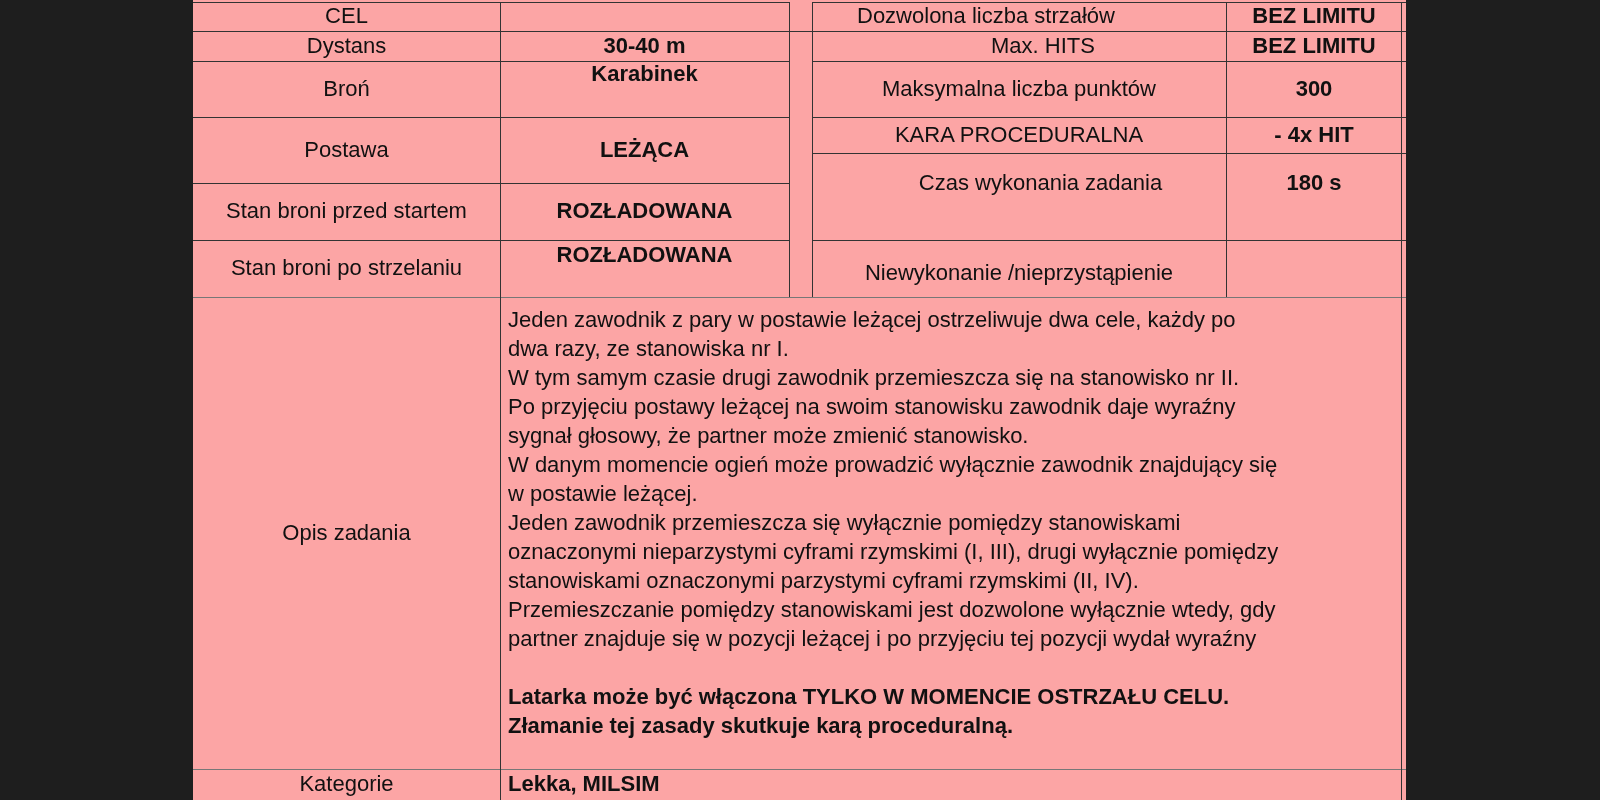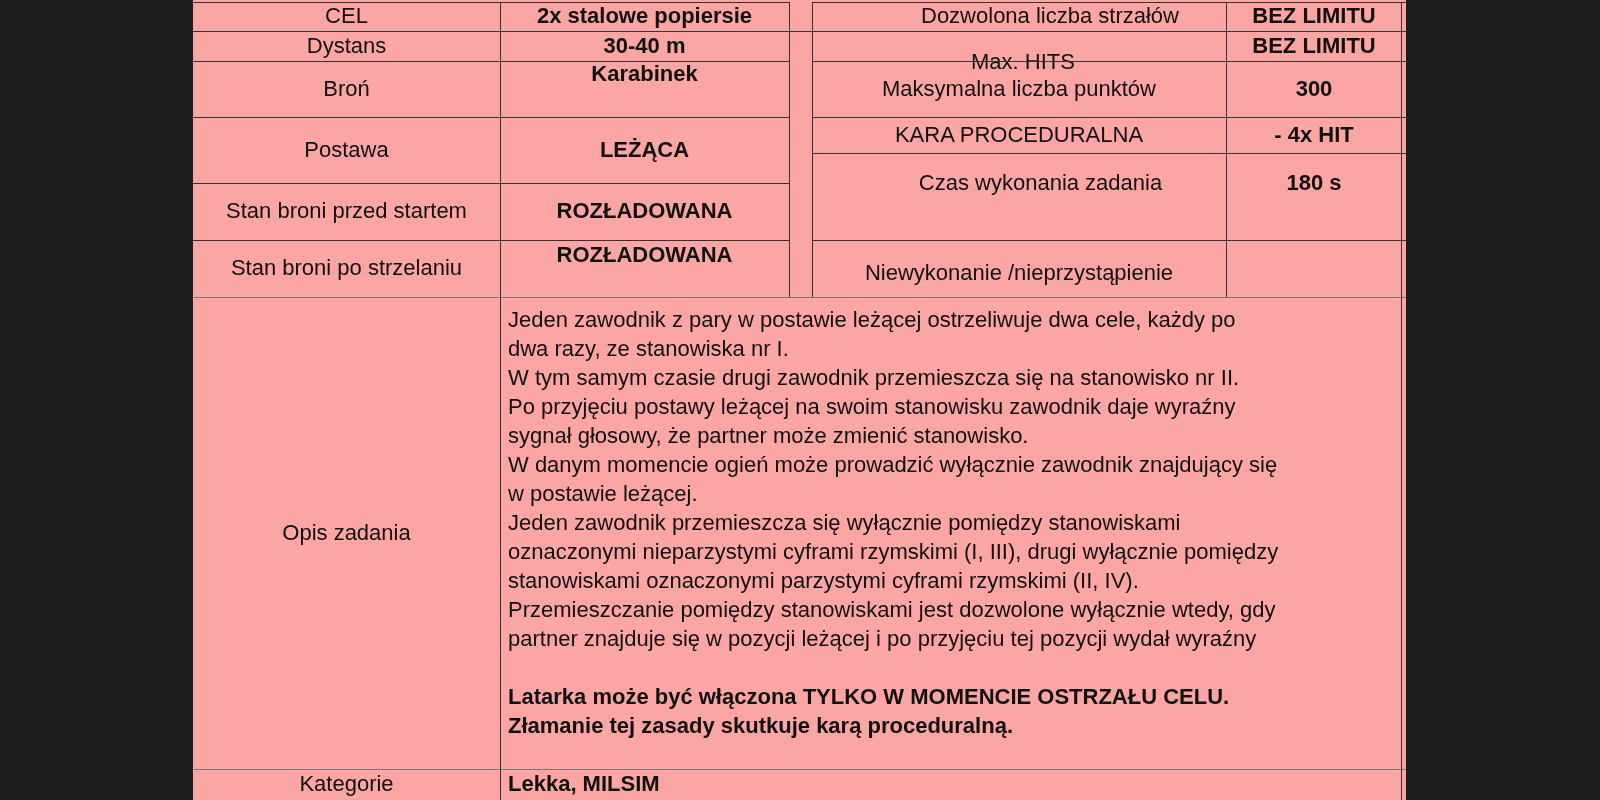--- a/index.html
+++ b/index.html
@@ -14,35 +14,34 @@
   .desc { position:absolute; left:508px; top:305px; width:890px; font-size:22px; line-height:29px; text-align:left; }
   .desc p { margin:0; }
   .desc .bold { font-weight:bold; }
 </style>
 </head>
 <body>
 
 <div class="page">
 
   <div class="cell" style="left:0;top:2px;width:307px;height:29px;">CEL</div>
-  <div class="cell b" style="left:307px;top:2px;width:289px;height:29px;">2x stalowe popiersie</div>
   <div class="cell" style="left:0;top:31px;width:307px;height:30px;">Dystans</div>
   <div class="cell b" style="left:307px;top:31px;width:289px;height:30px;">30-40 m</div>
   <div class="cell" style="left:0;top:61px;width:307px;height:56px;">Broń</div>
   <div class="cell b" style="left:307px;top:46px;width:289px;height:56px;">Karabinek</div>
   <div class="cell" style="left:0;top:117px;width:307px;height:66px;">Postawa</div>
   <div class="cell b" style="left:307px;top:117px;width:289px;height:66px;">LEŻĄCA</div>
   <div class="cell" style="left:0;top:183px;width:307px;height:57px;">Stan broni przed startem</div>
   <div class="cell b" style="left:307px;top:183px;width:289px;height:57px;">ROZŁADOWANA</div>
   <div class="cell" style="left:0;top:240px;width:307px;height:57px;">Stan broni po strzelaniu</div>
   <div class="cell b" style="left:307px;top:240px;width:289px;height:30px;">ROZŁADOWANA</div>
 
-  <div class="cell" style="left:650px;top:2px;width:414px;height:29px;">Dozwolona liczba strzałów</div>
+  <div class="cell" style="left:586px;top:2px;width:414px;height:29px;">Dozwolona liczba strzałów</div>
   <div class="cell b" style="left:1033px;top:2px;width:176px;height:29px;">BEZ LIMITU</div>
-  <div class="cell" style="left:623px;top:31px;width:414px;height:30px;margin-top:16px;">Max. HITS</div>
+  <div class="cell" style="left:643px;top:31px;width:414px;height:30px;">Max. HITS</div>
   <div class="cell b" style="left:1033px;top:31px;width:176px;height:30px;">BEZ LIMITU</div>
   <div class="cell" style="left:619px;top:61px;width:414px;height:56px;">Maksymalna liczba punktów</div>
   <div class="cell b" style="left:1033px;top:61px;width:176px;height:56px;">300</div>
   <div class="cell" style="left:619px;top:117px;width:414px;height:36px;">KARA PROCEDURALNA</div>
   <div class="cell b" style="left:1033px;top:117px;width:176px;height:36px;">- 4x HIT</div>
   <div class="cell" style="left:619px;top:153px;width:414px;height:60px;padding-left:43px;">Czas wykonania zadania</div>
   <div class="cell b" style="left:1033px;top:153px;width:176px;height:60px;">180 s</div>
   <div class="cell" style="left:619px;top:250px;width:414px;height:47px;">Niewykonanie /nieprzystąpienie</div>
 
   <div class="cell" style="left:0;top:297px;width:307px;height:472px;">Opis zadania</div>

